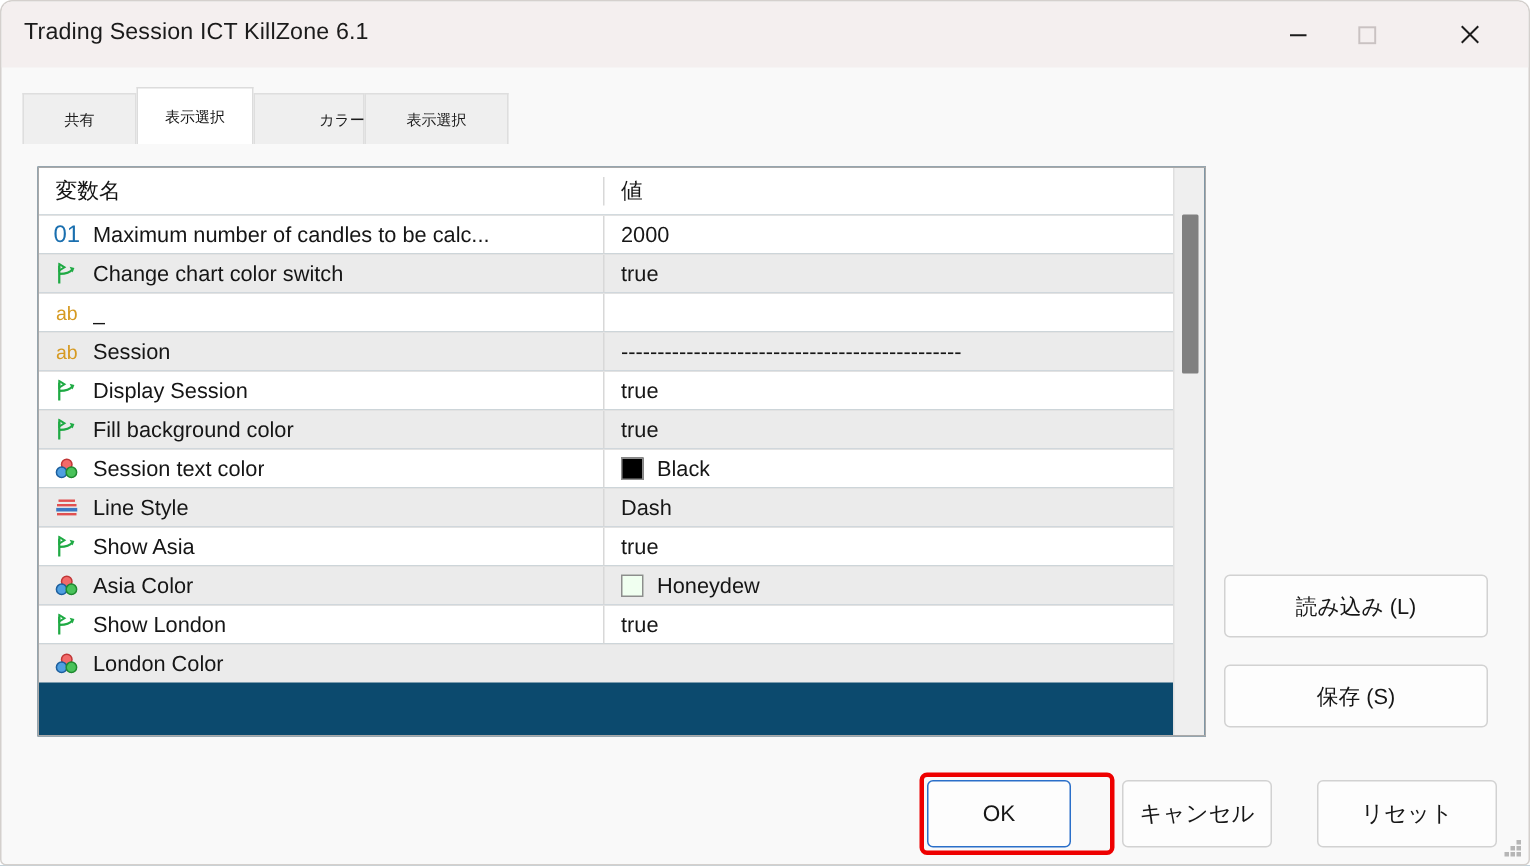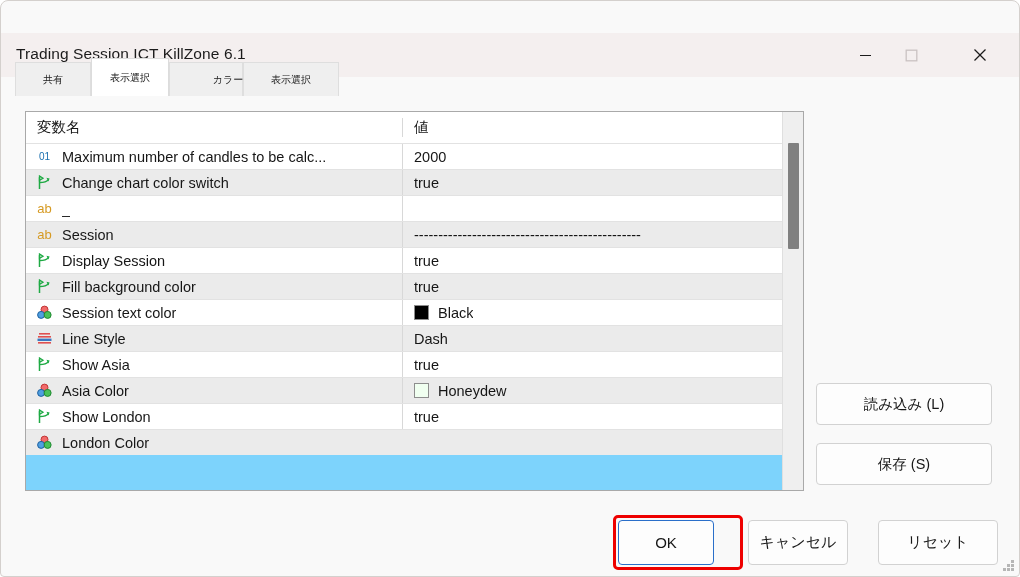--- a/index.html
+++ b/index.html
@@ -27,21 +27,20 @@
     overflow: hidden;
   }
 
   
   #titlebar {
     position: absolute;
     left: 0; top: 0;
     width: 1018px; height: 44px;
     background: #f4efef;
     box-sizing: border-box;
-    margin-top: 32px;
   }
   #title-text {
     position: absolute;
     left: 15px; top: 12px;
     font-size: 15.5px;
     color: #1b1b1b;
     letter-spacing: 0.1px;
     white-space: nowrap;
   }
   .wctl {
@@ -91,21 +90,21 @@
   #tab-1 { width: 78px; }
   #tab-2 { width: 74px; padding-left: 44px; }
   #tab-3 { width: 96px; }
 
   
   #table-panel {
     position: absolute;
     left: 24px; top: 110px;
     width: 779px; height: 380px;
     border: 1px solid #a9a9a9;
-    background: #7dd3fc;
+    background: #0c4a6e;
     box-sizing: border-box;
     overflow: hidden;
   }
   #table-scroller {
     position: absolute;
     left: 0; top: 0;
     width: 756px; height: 378px;
     overflow: hidden;
   }
   .hdr-row {
@@ -181,21 +180,21 @@
 
   
   .ic {
     width: 19px; height: 17px;
     flex: 0 0 auto;
     display: flex;
     align-items: center;
     justify-content: center;
   }
   .ic-01 {
-    font-size: 10px;
+    font-size: 16px;
     color: #1a6faf;
     font-family: "Liberation Sans", sans-serif;
     letter-spacing: 0px;
   }
   .ic-ab {
     font-size: 13px;
     color: #d69a22;
     font-family: "Liberation Sans", sans-serif;
   }
 

